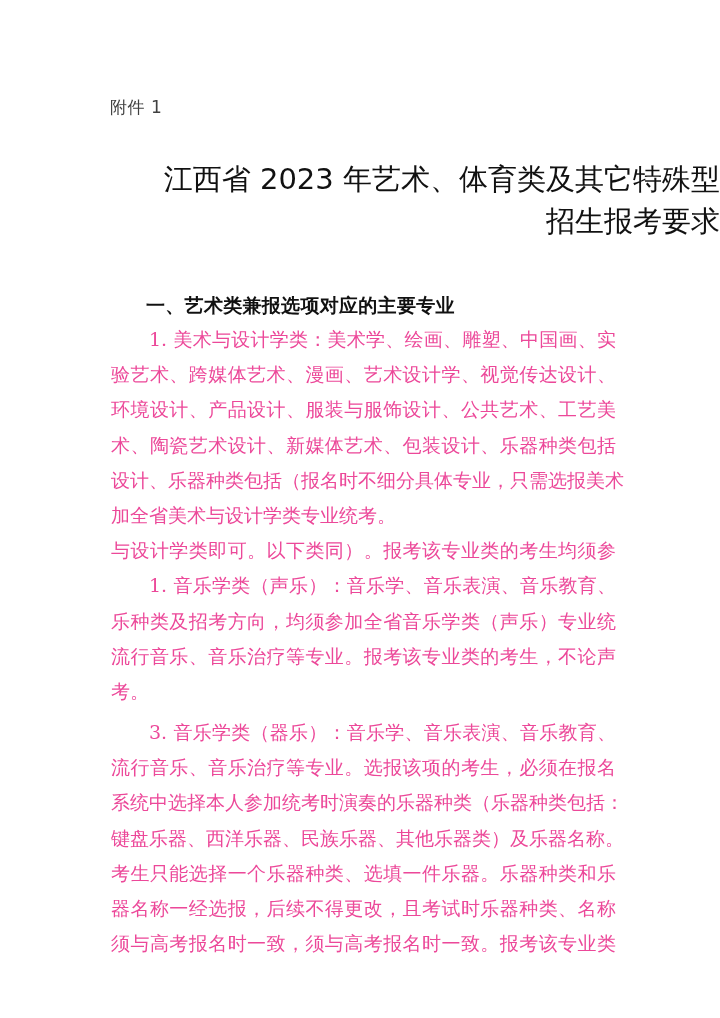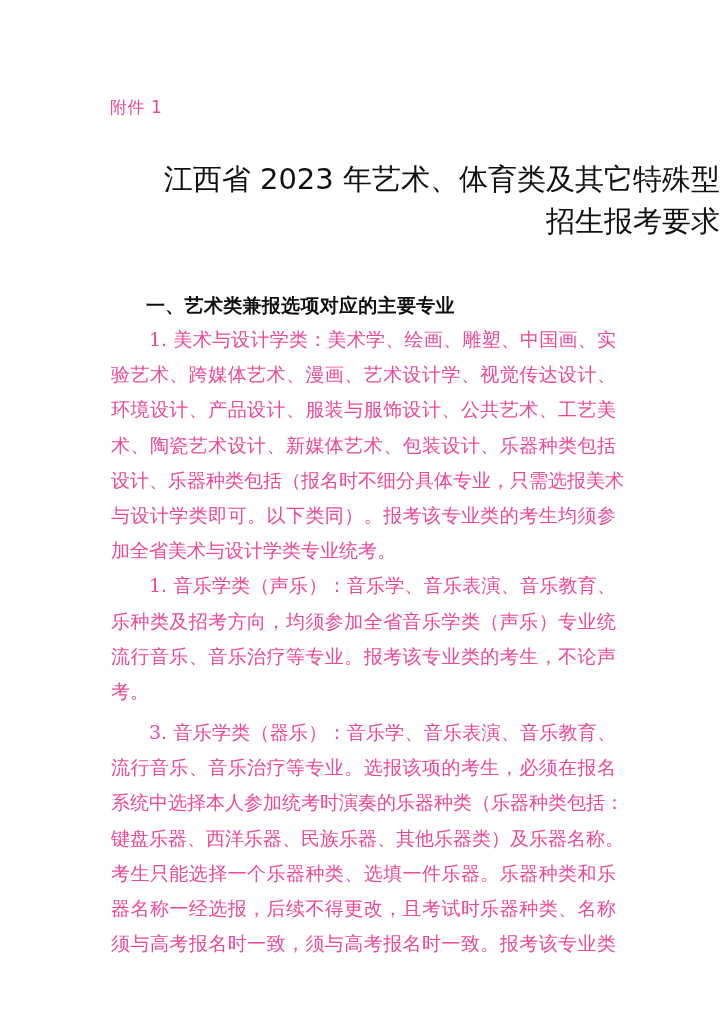--- a/index.html
+++ b/index.html
@@ -1,21 +1,21 @@
 <!DOCTYPE html>
 <html><head>
   <meta charset="utf-8">
   <style>
     html, body { margin: 0; padding: 0; background: #ffffff; }
     body { width: 720px; height: 1018px; position: relative; overflow: hidden; color: #1a1a1a; }
     .page { position: absolute; left: 0; top: 0; width: 720px; height: 1018px; background: #ffffff; }
     .attachment {
       position: absolute; left: 110px; top: 96px;
       font-family: "DejaVu Sans", "Liberation Sans", sans-serif;
-      font-size: 17px; color: #ec4899; letter-spacing: 0.5px;
+      font-size: 17px; color: #404040; letter-spacing: 0.5px;
     }
     .title {
       position: absolute; left: 0; width: 720px; top: 158px;
       text-align: right;
       font-family: "DejaVu Sans", "Liberation Sans", sans-serif;
       font-size: 29px; line-height: 42px; color: #111;
     }
     .title .tline { display: block; }
     .section-head {
       position: absolute; left: 146px; top: 265px;
@@ -51,22 +51,22 @@
   <div class="section-head">一、艺术类兼报选项对应的主要专业</div>
 
   <div class="body">
 
     <div>
       <span class="line indent">1. 美术与设计学类：美术学、绘画、雕塑、中国画、实</span>
       <span class="line">验艺术、跨媒体艺术、漫画、艺术设计学、视觉传达设计、</span>
       <span class="line">环境设计、产品设计、服装与服饰设计、公共艺术、工艺美</span>
       <span class="line">术、陶瓷艺术设计、新媒体艺术、包装设计、乐器种类包括</span>
       <span class="line">设计、乐器种类包括（报名时不细分具体专业，只需选报美术</span>
+      <span class="line last">加全省美术与设计学类专业统考。</span>
       <span class="line">与设计学类即可。以下类同）。报考该专业类的考生均须参</span>
-      <span class="line last">加全省美术与设计学类专业统考。</span>
     </div>
 
     <div>
       <span class="line indent">1. 音乐学类（声乐）：音乐学、音乐表演、音乐教育、</span>
       <span class="line">乐种类及招考方向，均须参加全省音乐学类（声乐）专业统</span>
       <span class="line">流行音乐、音乐治疗等专业。报考该专业类的考生，不论声</span>
       <span class="line last">考。</span>
     </div>
     <span class="para-gap"></span>
 

